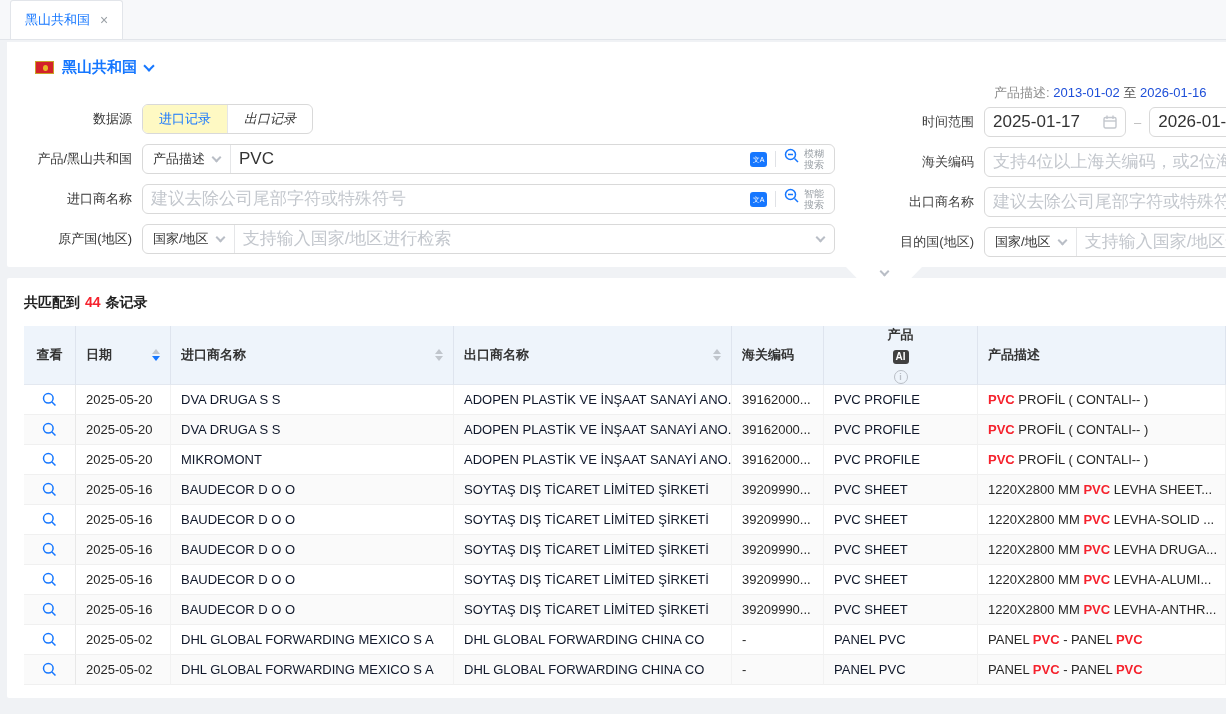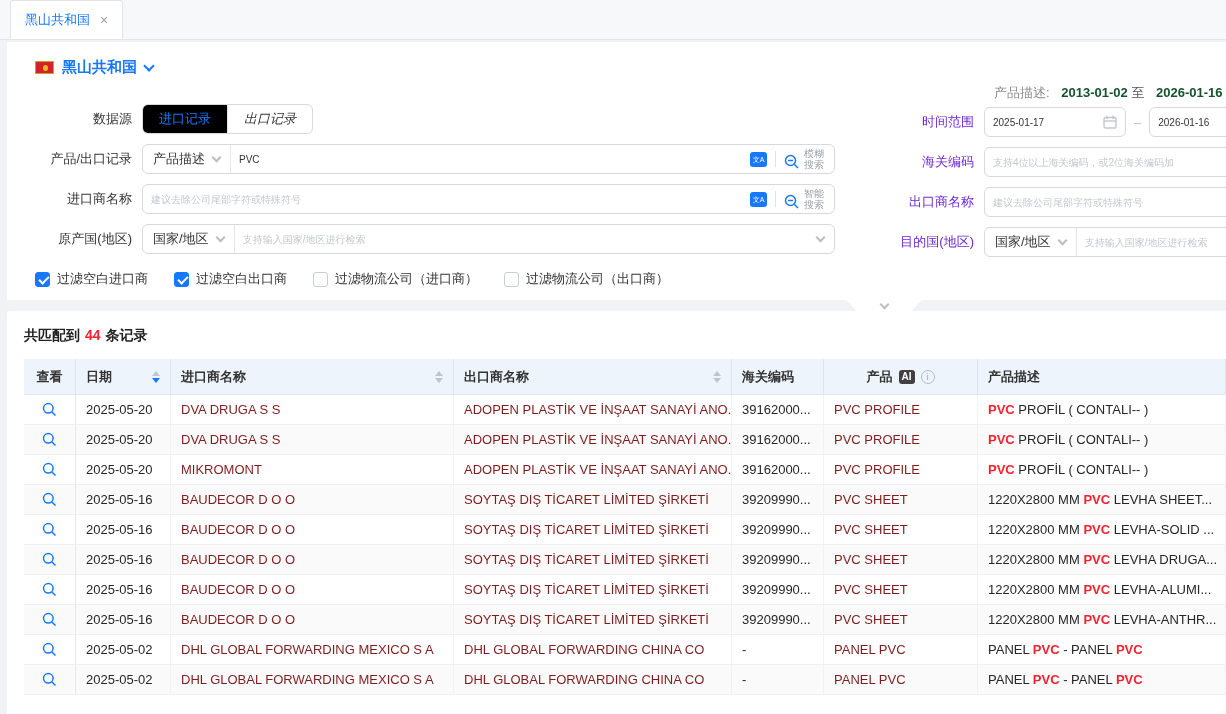--- a/index.html
+++ b/index.html
@@ -25,41 +25,41 @@
   .chev { display:inline-block; width:8px; height:8px; border-right:2px solid #1677ff; border-bottom:2px solid #1677ff;
     transform:rotate(45deg); margin-top:-4px; }
   .chev.gray { border-color:#b9bec6; width:7px; height:7px; }
 
   
   .form-body { display:flex; overflow:hidden; }
   .form-left { width:852px; flex:none; padding-top:21px; }
   .form-right { width:548px; flex:none; }
   .frow { display:flex; align-items:center; margin-bottom:10px; }
   .flabel { width:135px; text-align:right; padding-right:10px; color:#333; flex:none; }
-  .flabel-r { width:125px; text-align:right; padding-right:10px; color:#6d28d9; flex:none; }
+  .flabel-r { width:125px; text-align:right; padding-right:10px; color:#404040; flex:none; }
 
   .update-line { padding-left:135px; height:20px; line-height:20px; margin-bottom:4px; white-space:nowrap; }
   .update-label { color:#8c8c8c; }
-  .update-date { color:#14532d; font-weight:bold;margin-left:8px; }
+  .update-date { color:#1d4ed8; font-weight:normal; }
   .update-to { color:#555; }
 
   .segmented { display:flex; border:1px solid #d9d9d9; border-radius:6px; overflow:hidden; height:30px; background:#fff; }
   .seg { padding:0 16px; display:flex; align-items:center; cursor:pointer; }
-  .seg.active { background:#000000; color:#1677ff; }
+  .seg.active { background:#fef9c3; color:#1677ff; }
   .seg + .seg { border-left:1px solid #e5e6e8;font-style:italic; }
 
   .input-group { display:flex; align-items:center; border:1px solid #d9d9d9; border-radius:6px; height:30px; background:#fff; }
   .ig-select { display:flex; align-items:center; gap:8px; padding:0 10px; border-right:1px solid #e5e6e8; height:100%; cursor:pointer; white-space:nowrap; }
-  .ig-input { flex:1; border:none; outline:none; height:26px; padding:0 8px; font-size:10px; font-family:inherit; color:#333; min-width:20px; background:transparent; }
+  .ig-input { flex:1; border:none; outline:none; height:26px; padding:0 8px; font-size:17px; font-family:inherit; color:#333; min-width:20px; background:transparent; }
   .ig-input::placeholder { color:#c3c7cd; }
   .ig-suffix { display:flex; align-items:center; gap:8px; padding:0 10px 0 6px; height:100%; }
   .divider-v { width:1px; height:16px; background:#e0e2e6; }
   .translate-ic { width:17px; height:15px; background:#1677ff; border-radius:3px; color:#fff; font-size:7px;
     display:flex; align-items:center; justify-content:center; line-height:1; cursor:pointer; flex:none; }
-  .search-mode { display:flex; align-items:flex-end; gap:4px; cursor:pointer; }
+  .search-mode { display:flex; align-items:flex-start; gap:4px; cursor:pointer; }
   .search-mode .txt { font-size:10px; line-height:11px; color:#9aa0a6; }
 
   .date-input { display:flex; align-items:center; border:1px solid #d9d9d9; border-radius:6px; height:30px; padding:0 8px; gap:6px; background:#fff; }
   .date-sep { margin:0 8px; color:#bbb; }
 
   .checkbox-row { display:flex; align-items:center; gap:26px; padding:6px 0 12px 28px; }
   .checkbox { display:flex; align-items:center; gap:7px; cursor:pointer; }
   .box { width:15px; height:15px; border:1px solid #c9ced6; border-radius:3px; background:#fff; position:relative; flex:none; }
   .checkbox.checked .box { background:#1677ff; border-color:#1677ff; }
   .checkbox.checked .box::after { content:""; position:absolute; left:4.5px; top:1.5px; width:4px; height:8px;
@@ -75,21 +75,21 @@
   .summary .count { color:#f5222d; margin:0 5px; }
 
   table { border-collapse:separate; border-spacing:0; table-layout:fixed; width:1202px; font-size:13px; }
   th { background:#eef4fb; font-weight:bold; color:#333; text-align:left; padding:0 10px; height:36px;
     border-bottom:1px solid #e3e8f0; border-right:1px solid #dee4ee; white-space:nowrap; overflow:hidden; }
   th.center, td.center { text-align:center; }
   td { height:30px; padding:0 10px; border-bottom:1px solid #f0f0f0; border-right:1px solid #f2f2f2;
     white-space:nowrap; overflow:hidden; text-overflow:clip; color:#262626; }
   tr.alt td { background:#fafafa; }
   td.view-cell { border-right:1px solid #e8e8e8; }
-  a.cell-link { color:#7f1d1d; text-decoration:none; cursor:pointer; }
+  a.cell-link { color:#0f172a; text-decoration:none; cursor:pointer; }
   .hl { color:#f5222d; font-weight:bold; }
 
   .th-flex { display:flex; align-items:center; gap:6px; }
   .th-flex .lbl { flex:1; overflow:hidden; }
   .sorter { display:inline-flex; flex-direction:column; gap:2px; cursor:pointer; flex:none; }
   .caret { width:0; height:0; border-left:4px solid transparent; border-right:4px solid transparent; }
   .caret.up { border-bottom:5px solid #c0c5cc; }
   .caret.down { border-top:5px solid #c0c5cc; }
   .caret.down.active { border-top-color:#1677ff; }
   .ai-badge { background:#404040; color:#fff; font-size:10px; font-weight:bold; border-radius:3px;
@@ -125,21 +125,21 @@
 
         <div class="frow">
           <span class="flabel">数据源</span>
           <div class="segmented">
             <div class="seg active">进口记录</div>
             <div class="seg">出口记录</div>
           </div>
         </div>
 
         <div class="frow">
-          <span class="flabel">产品/出口记录</span>
+          <span class="flabel">产品/黑山共和国</span>
           <div class="input-group" style="width:693px;">
             <div class="ig-select">
               <span>产品描述</span>
               <span class="chev gray"></span>
             </div>
             <input class="ig-input" value="PVC" style="">
             <div class="ig-suffix">
               <span class="translate-ic">文A</span>
               <span class="divider-v"></span>
               <span class="search-mode">
@@ -180,38 +180,20 @@
               <span>国家/地区</span>
               <span class="chev gray"></span>
             </div>
             <input class="ig-input" placeholder="支持输入国家/地区进行检索" style="">
             <div class="ig-suffix">
               <span class="chev gray"></span>
             </div>
           </div>
         </div>
 
-        <div class="checkbox-row">
-          <span class="checkbox checked">
-            <span class="box"></span>
-            <span>过滤空白进口商</span>
-          </span>
-          <span class="checkbox checked">
-            <span class="box"></span>
-            <span>过滤空白出口商</span>
-          </span>
-          <span class="checkbox">
-            <span class="box"></span>
-            <span>过滤物流公司（进口商）</span>
-          </span>
-          <span class="checkbox">
-            <span class="box"></span>
-            <span>过滤物流公司（出口商）</span>
-          </span>
-        </div>
       </div>
 
       <div class="form-right">
 
         <div class="update-line">
           <span class="update-label">产品描述:</span>
           <span class="update-date">2013-01-02</span>
           <span class="update-to">至</span>
           <span class="update-date">2026-01-16</span>
         </div>
@@ -305,21 +287,21 @@
             <span class="th-flex">
                 <span class="lbl">出口商名称</span>
               <span class="sorter">
                   <i class="caret up"></i>
                   <i class="caret down"></i>
                 </span>
               </span>
           </th>
           <th>海关编码</th>
           <th>
-            <span class="th-flex" style="justify-content:center;">
+            <span class="th-flex" style="justify-content:center;flex-direction:column;">
               <span>产品</span>
               <span class="ai-badge">AI</span>
               <i class="info-ic">i</i>
             </span>
           </th>
           <th>产品描述</th>
         </tr>
       </thead>
       <tbody id="table-body">
           <tr>

